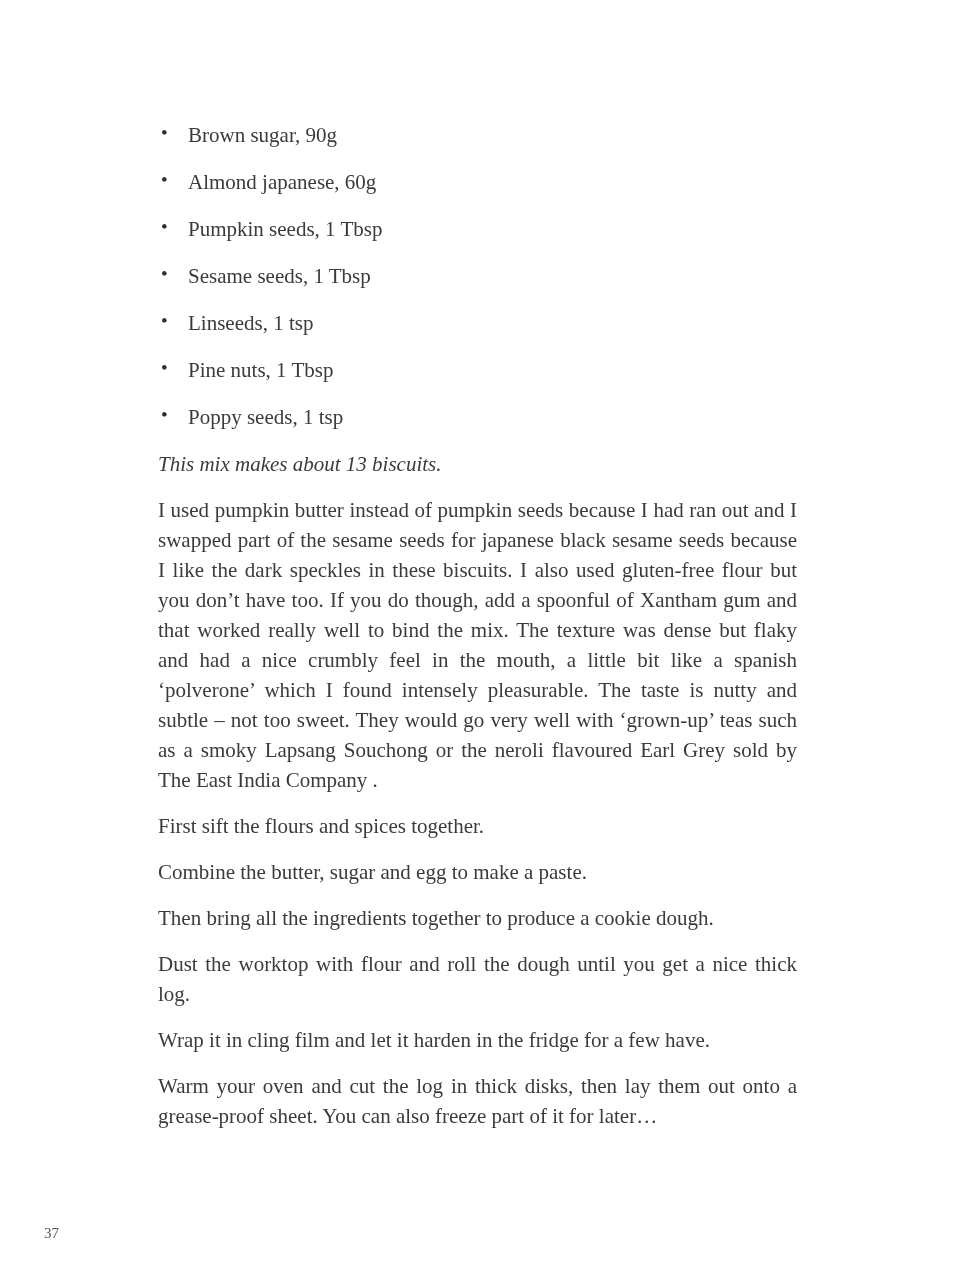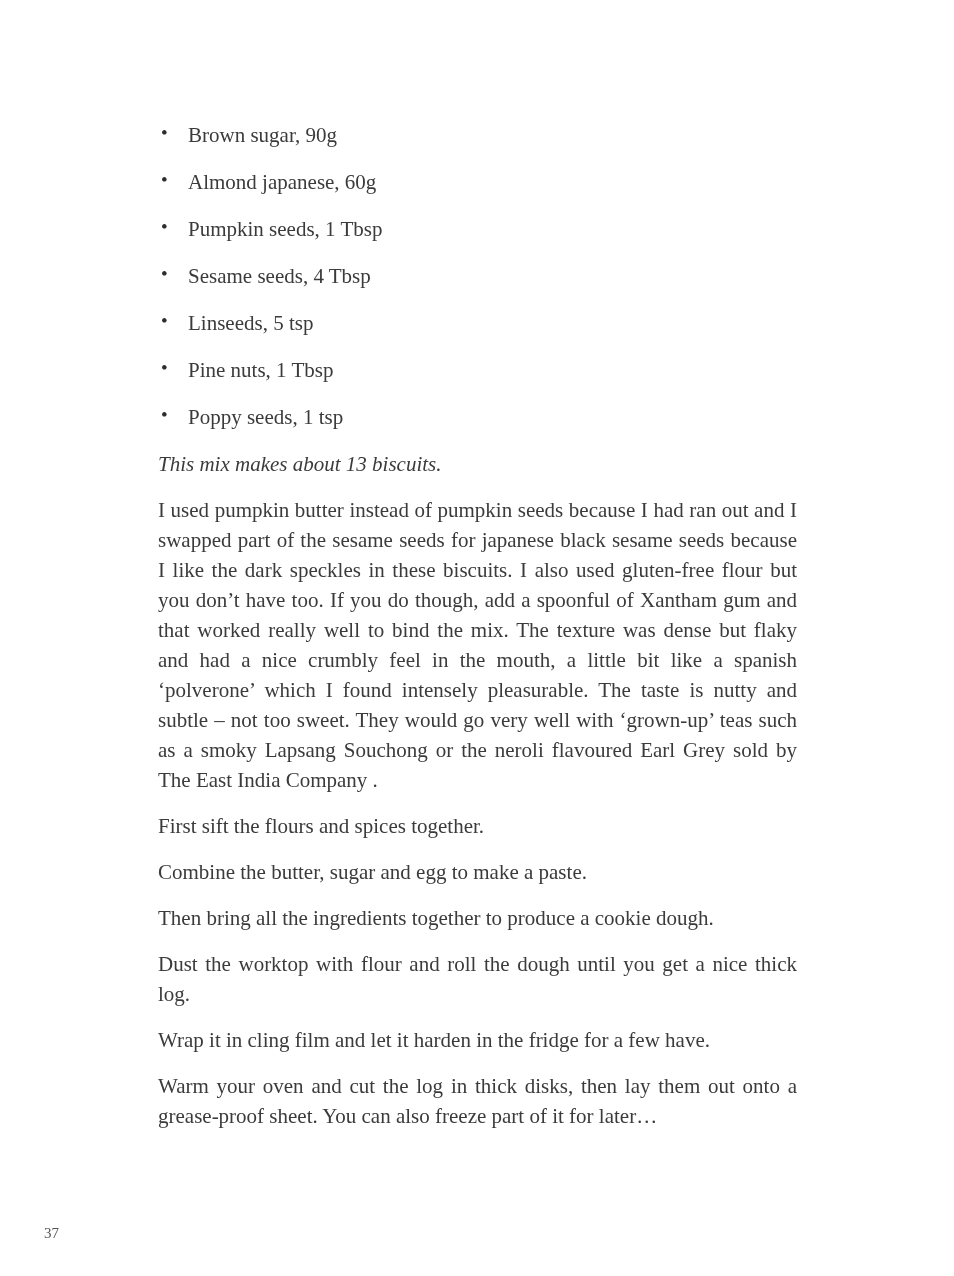--- a/index.html
+++ b/index.html
@@ -76,25 +76,25 @@
       <li>
         <span class="bullet">•</span>
         <span>Almond japanese, 60g</span>
       </li>
       <li>
         <span class="bullet">•</span>
         <span>Pumpkin seeds, 1 Tbsp</span>
       </li>
       <li>
         <span class="bullet">•</span>
-        <span>Sesame seeds, 4 Tbsp</span>
+        <span>Sesame seeds, 1 Tbsp</span>
       </li>
       <li>
         <span class="bullet">•</span>
-        <span>Linseeds, 5 tsp</span>
+        <span>Linseeds, 1 tsp</span>
       </li>
       <li>
         <span class="bullet">•</span>
         <span>Pine nuts, 1 Tbsp</span>
       </li>
       <li>
         <span class="bullet">•</span>
         <span>Poppy seeds, 1 tsp</span>
       </li>
     </ul>

